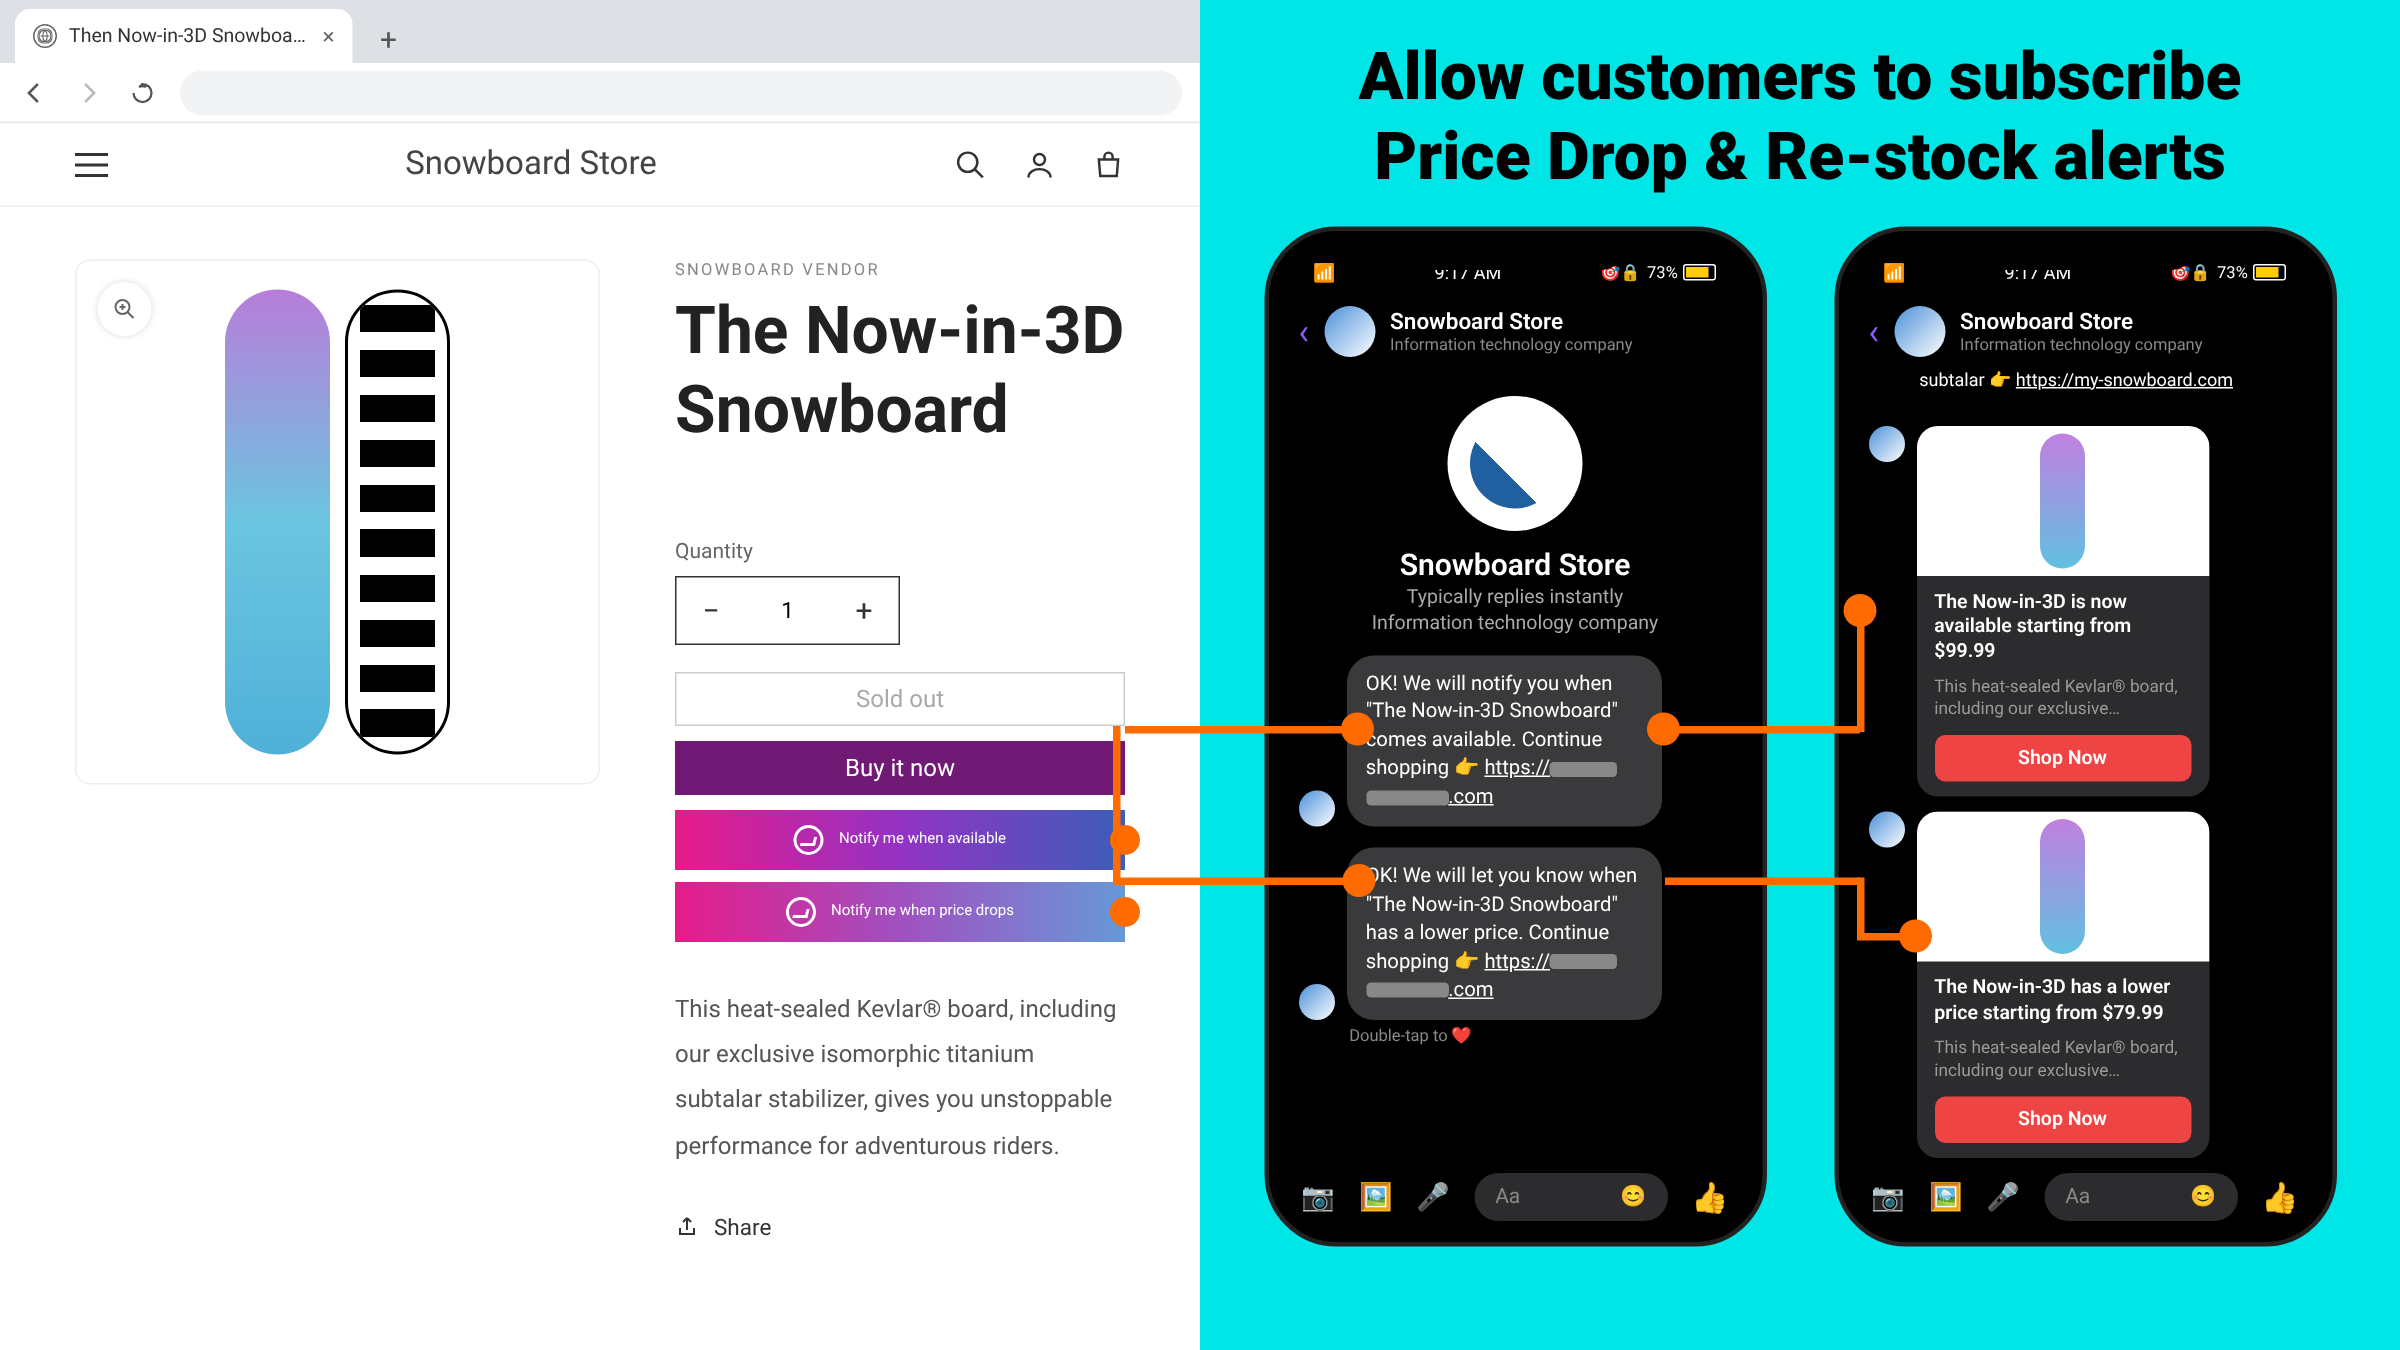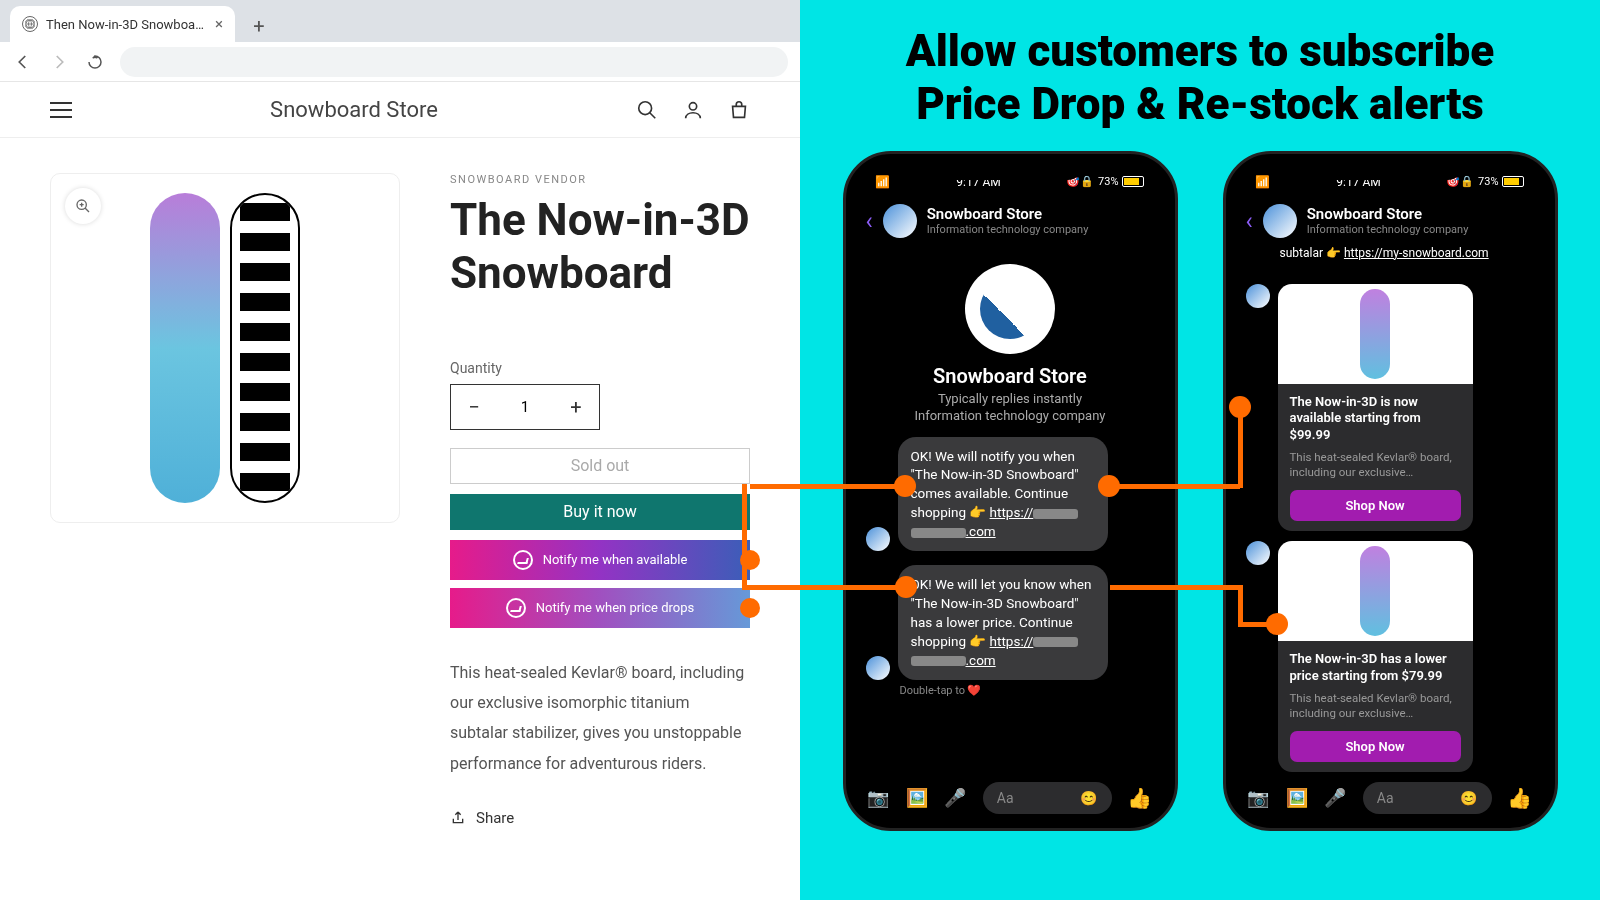--- a/index.html
+++ b/index.html
@@ -36,22 +36,22 @@
 .b2::after{content:"";position:absolute;inset:8px;background:repeating-linear-gradient(180deg,#000 0,#000 18px,transparent 18px,transparent 30px)}
 .pinfo{flex:1}
 .vendor{font-size:11px;letter-spacing:1.5px;color:#888;margin-bottom:8px}
 .ptitle{font-size:44px;color:#222;line-height:1.2;margin-bottom:60px}
 .qlabel{font-size:14px;color:#666;margin-bottom:8px}
 .qty{width:150px;height:46px;border:1px solid #333;display:flex;align-items:center;margin-bottom:18px}
 .qbtn{width:46px;height:46px;display:flex;align-items:center;justify-content:center;font-size:20px;color:#333;cursor:pointer}
 .qval{flex:1;text-align:center;font-size:15px}
 .btn{width:300px;height:36px;display:flex;align-items:center;justify-content:center;font-size:16px;margin-bottom:10px}
 .soldout{border:1px solid #ccc;color:#aaa;background:#fff}
-.buyit{background:#0f766e;color:#fff}
-.notif{width:300px;height:40px;display:flex;align-items:center;justify-content:center;gap:10px;color:#fff;font-size:13px;margin-bottom:8px;position:relative}
+.buyit{background:#701a75;color:#fff}
+.notif{width:300px;height:40px;display:flex;align-items:center;justify-content:center;gap:10px;color:#fff;font-size:10px;margin-bottom:8px;position:relative}
 .n1{background:linear-gradient(90deg,#e61b8a,#9333c4,#3b5eb8)}
 .n2{background:linear-gradient(90deg,#e61b8a,#a050c0,#6699d8)}
 .msgr{width:20px;height:20px;border:2px solid #fff;border-radius:50%;position:relative}
 .msgr::after{content:"";position:absolute;left:3px;top:6px;width:8px;height:4px;border-bottom:2px solid #fff;border-right:2px solid #fff;transform:skewX(-15deg)}
 .dot-o{position:absolute;width:20px;height:20px;border-radius:50%;background:#ff6b00;right:-10px}
 .pdesc{margin-top:30px;color:#555;font-size:16px;line-height:1.9;width:300px}
 .share{margin-top:30px;display:flex;align-items:center;gap:10px;font-size:15px;color:#333}
 .share svg{width:16px;height:16px;fill:none;stroke:#333;stroke-width:2}
 
 .promo{width:800px;height:900px;background:#00e5e5;padding:25px 30px;position:relative}
@@ -80,21 +80,21 @@
 .msgbub{background:#3a3a3c;color:#fff;padding:10px 13px;border-radius:18px;font-size:13.5px;line-height:1.4;max-width:210px}
 .msgbub a{color:#ffffff;text-decoration:underline}
 .redact{display:inline-block;background:#888;border-radius:3px;height:10px;width:45px;vertical-align:middle}
 .dbltap{color:#888;font-size:11px;margin-left:34px;margin-top:4px}
 .card{background:#2c2c2e;border-radius:14px;overflow:hidden;margin-left:0;width:195px}
 .cardimg{height:100px;background:#fff;display:flex;align-items:center;justify-content:center}
 .cardimg .mini{width:30px;height:90px;border-radius:15px;background:linear-gradient(180deg,#c080e0,#60c0e0)}
 .cardbody{padding:10px 12px}
 .cardtitle{color:#fff;font-size:13px;font-weight:600;line-height:1.3;margin-bottom:6px}
 .carddesc{color:#999;font-size:11.5px;line-height:1.3;margin-bottom:10px}
-.cardbtn{background:#a21caf;color:#fff;text-align:center;padding:8px;border-radius:7px;font-size:13px;font-weight:600}
+.cardbtn{background:#ef4444;color:#fff;text-align:center;padding:8px;border-radius:7px;font-size:13px;font-weight:600}
 .chatin{height:44px;display:flex;align-items:center;padding:0 14px;gap:16px}
 .cicon{color:#0a84ff;font-size:18px}
 .cfield{flex:1;height:32px;background:#2c2c2e;border-radius:16px;padding:0 14px;display:flex;align-items:center;justify-content:space-between;color:#888;font-size:14px}
 .thumb{color:#0a84ff;font-size:20px}
 
 .conn{position:absolute;height:5px;background:#ff6b00;z-index:10}
 .conn.v{width:5px;height:auto}
 .cdot{position:absolute;width:22px;height:22px;border-radius:50%;background:#ff6b00;z-index:11}
 
 svg{display:block}

